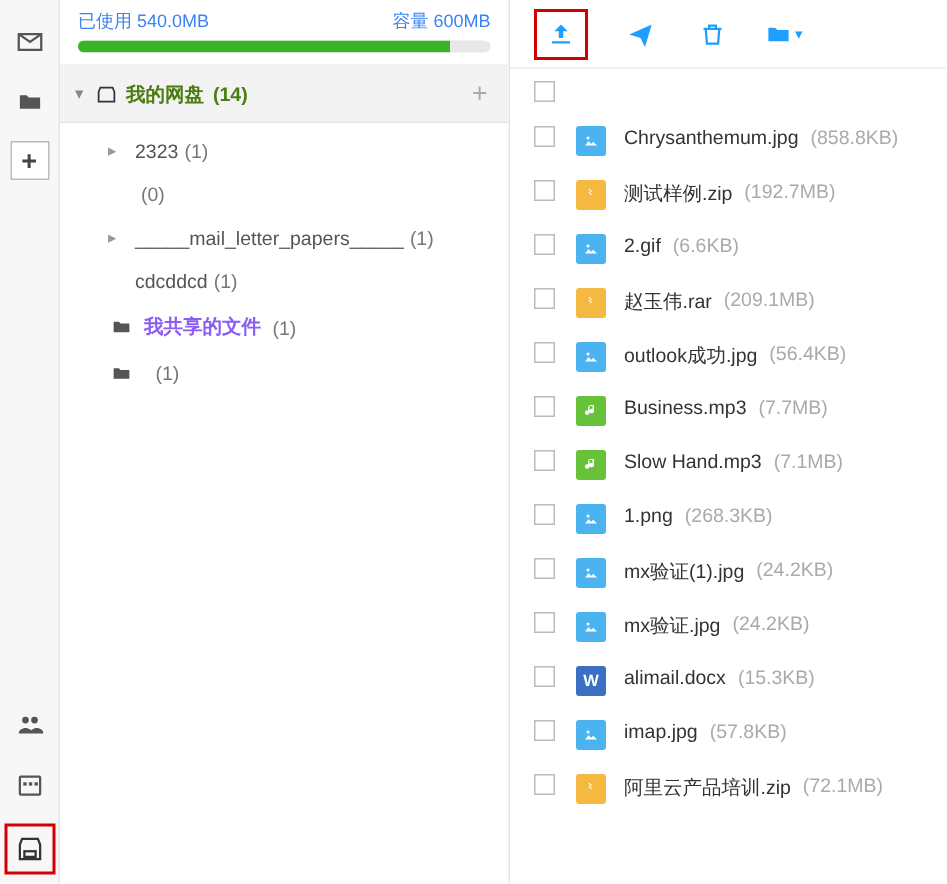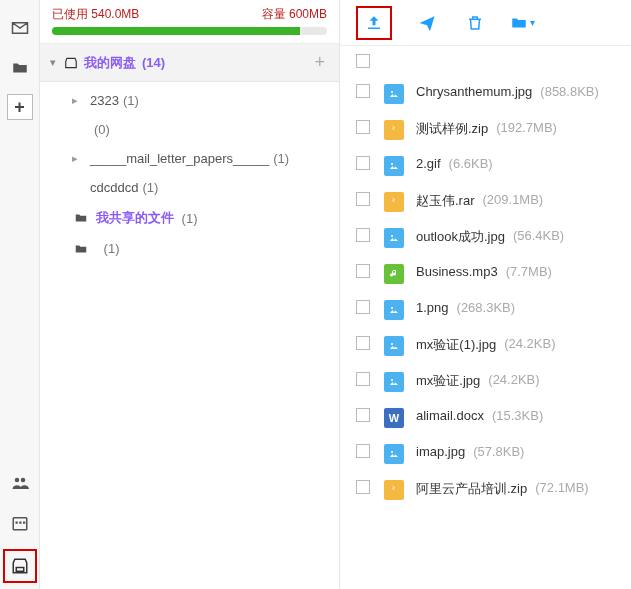--- a/index.html
+++ b/index.html
@@ -8,27 +8,27 @@
   
   .rail { width: 40px; background: #f7f7f7; border-right: 1px solid #e5e5e5; display: flex; flex-direction: column; align-items: center; padding-top: 8px; }
   .rail .icon-slot { width: 28px; height: 28px; margin: 6px 0; display: flex; align-items: center; justify-content: center; cursor: pointer; }
   .rail .spacer { flex: 1; }
   .rail .hl { border: 2px solid #d40000; padding: 2px; width: 34px; height: 34px; }
   .rail .add-slot { border: 1px solid #bbb; background: #fff; width: 26px; height: 26px; font-size: 18px; font-weight: bold; color: #444; }
 
   
   .tree { width: 300px; border-right: 1px solid #e5e5e5; display: flex; flex-direction: column; }
   .storage { padding: 6px 12px 8px 12px; border-bottom: 1px solid #eee; }
-  .storage-text { display: flex; justify-content: space-between; color: #b91c1c; font-size: 12px; margin-bottom: 4px; }
+  .storage-text { display: flex; justify-content: space-between; color: #3b82f6; font-size: 12px; margin-bottom: 4px; }
   .storage-bar { height: 8px; background: #e8e8e8; border-radius: 4px; overflow: hidden; }
   .storage-fill { height: 100%; background: #3bb327; }
 
   .tree-root { background: #f3f3f3; padding: 8px 10px; display: flex; align-items: center; cursor: pointer; border-bottom: 1px solid #e5e5e5; }
   .tree-root .chev { width: 14px; color: #888; font-size: 11px; }
-  .tree-root .rlabel { flex: 1; font-weight: bold; color: #8b5cf6; display: flex; align-items: center; gap: 6px; }
+  .tree-root .rlabel { flex: 1; font-weight: bold; color: #4d7c0f; display: flex; align-items: center; gap: 6px; }
   .tree-root .plus { color: #aaa; font-size: 18px; padding: 0 4px; }
 
   .tree-items { padding: 4px 0; }
   .tree-item { display: flex; align-items: center; padding: 7px 10px 7px 34px; cursor: pointer; color: #555; }
   .tree-item .chev { width: 14px; color: #999; font-size: 11px; margin-left: -18px; margin-right: 4px; }
   .tree-item .ticon { width: 16px; margin-right: 6px; display: inline-flex; }
   .tree-item .count { color: #777; margin-left: 4px; }
   .tree-item.level2 { padding-left: 50px; }
   .tree-item.bold .lbl { font-weight: bold; color: #8b5cf6; }
 
@@ -252,20 +252,30 @@
         <div class="ftype t-audio">
           <svg viewBox="0 0 24 24">
             <path d="M10 4v10a3 3 0 11-2-2.8V6l8-2v8a3 3 0 11-2-2.8V4z"></path>
           </svg>
         </div>
         <span class="fname">Business.mp3</span>
         <span class="fsize">(7.7MB)</span>
       </div>
       <div class="file-row">
         <div class="cb"></div>
+        <div class="ftype t-audio">
+          <svg viewBox="0 0 24 24">
+            <path d="M10 4v10a3 3 0 11-2-2.8V6l8-2v8a3 3 0 11-2-2.8V4z"></path>
+          </svg>
+        </div>
+        <span class="fname">Slow Hand.mp3</span>
+        <span class="fsize">(7.1MB)</span>
+      </div>
+      <div class="file-row">
+        <div class="cb"></div>
         <div class="ftype t-img">
           <svg viewBox="0 0 24 24">
             <path d="M4 18l5-6 3 4 3-3 5 5H4z"></path>
             <circle cx="8" cy="8" r="2"></circle>
           </svg>
         </div>
         <span class="fname">1.png</span>
         <span class="fsize">(268.3KB)</span>
       </div>
       <div class="file-row">

